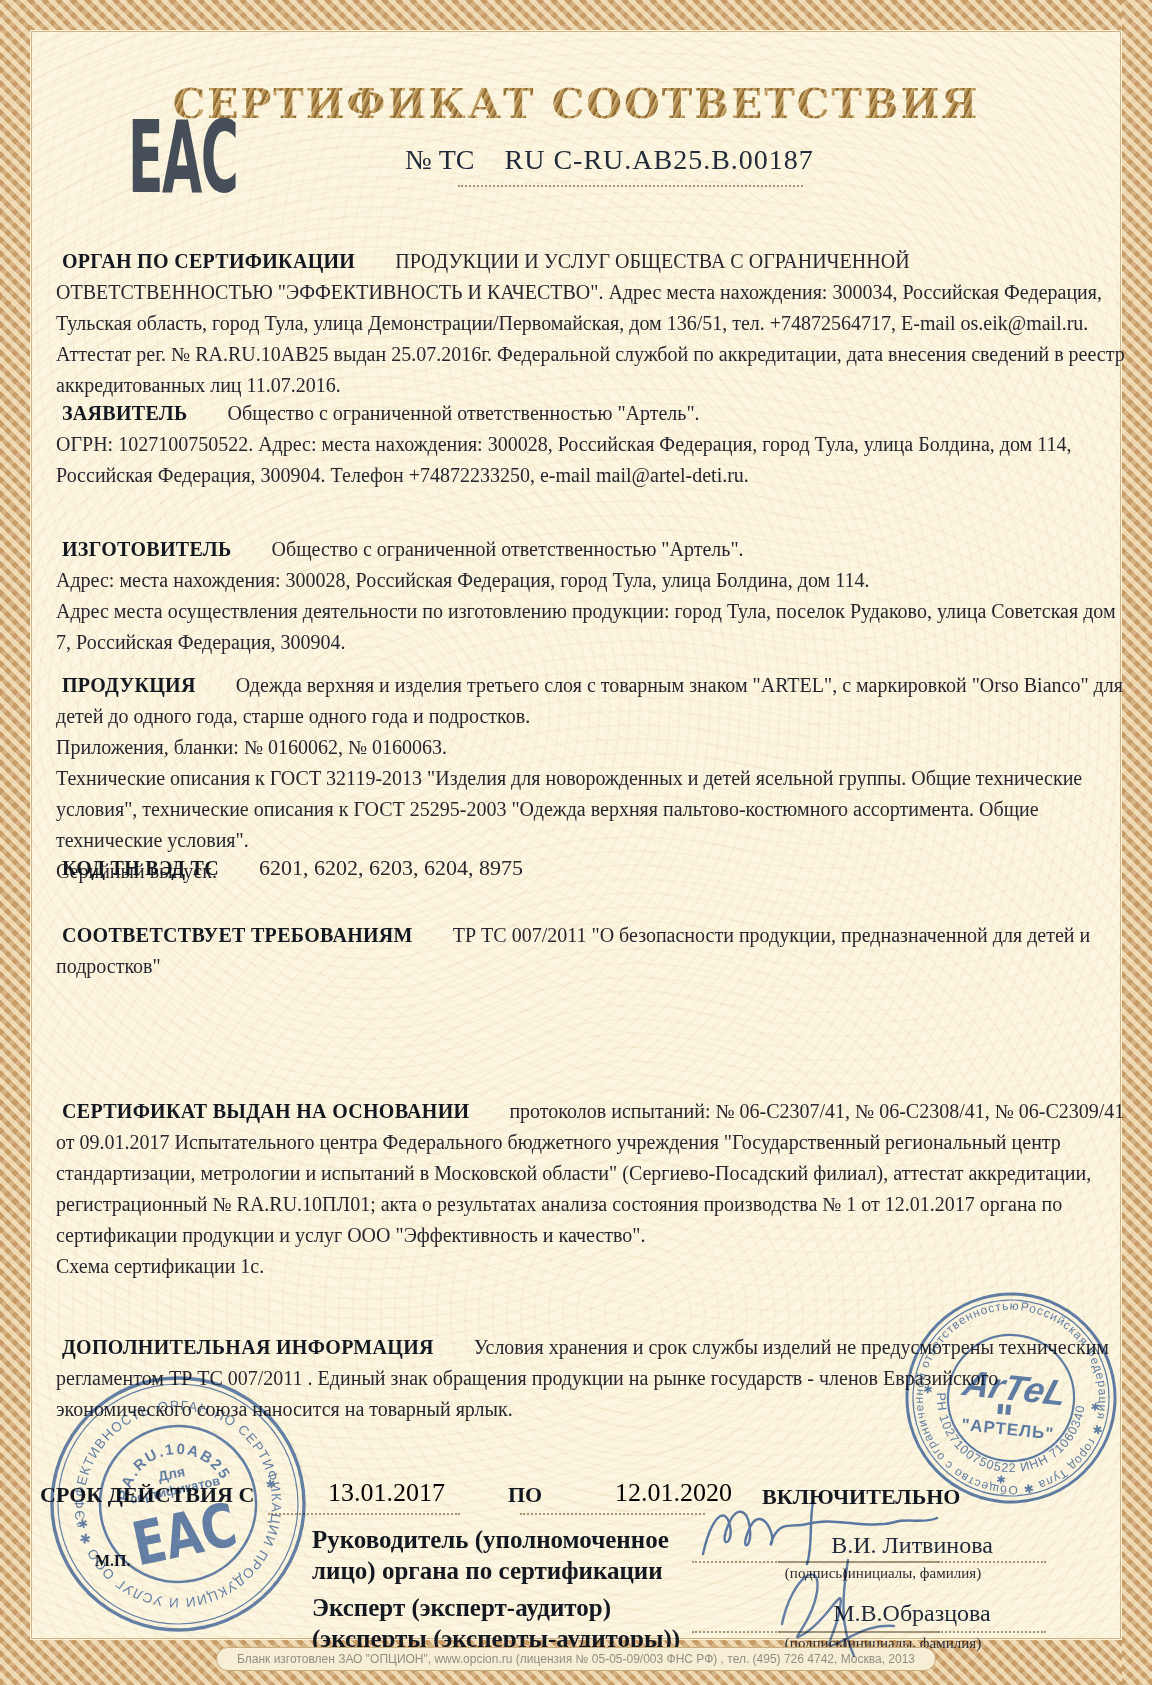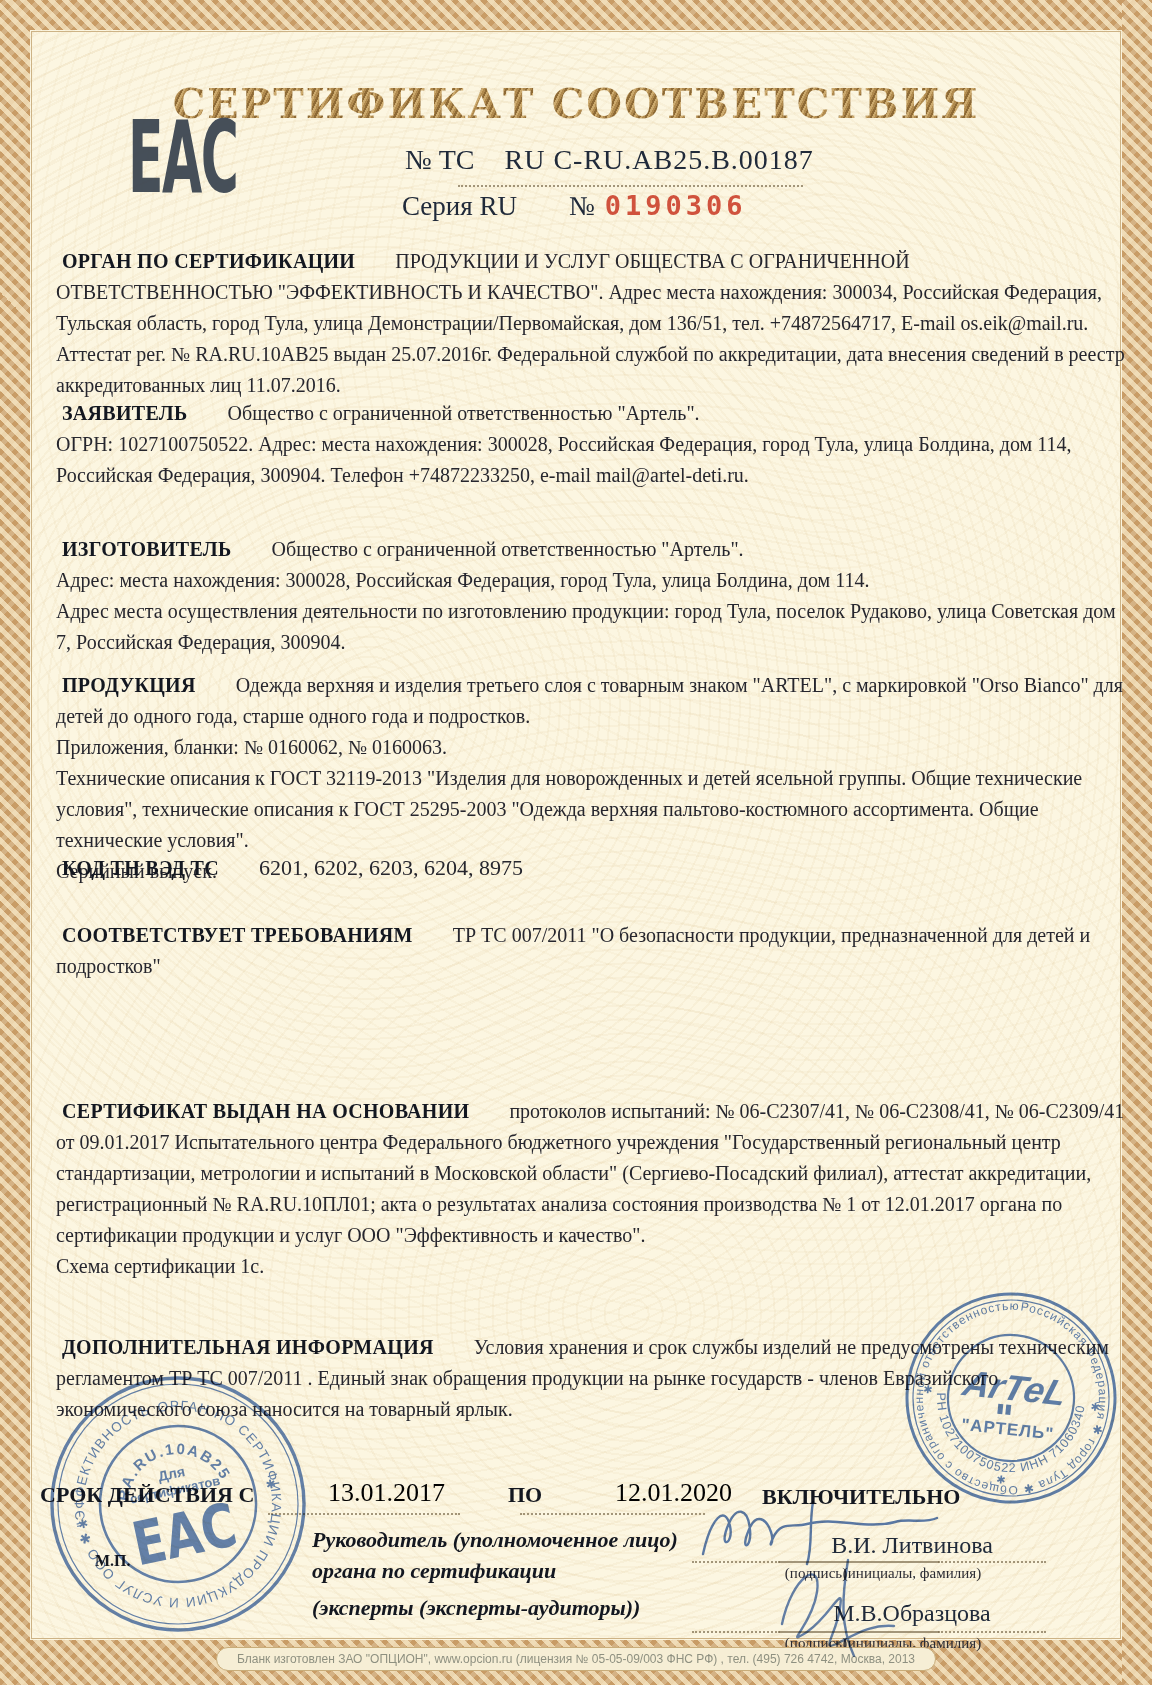--- a/index.html
+++ b/index.html
@@ -71,22 +71,22 @@
   .srok b{font-size:22px;color:#131720;}
   .srok .lab{position:absolute;left:0;top:0;}
   .srok .d1{position:absolute;left:288px;top:-4px;font-size:26px;}
   .srok .po{position:absolute;left:468px;top:0;}
   .srok .d2{position:absolute;left:575px;top:-4px;font-size:26px;}
   .srok .incl{position:absolute;left:722px;top:2px;}
   .dotline{position:absolute;z-index:2;border-top:2px dotted rgba(125,110,80,.7);height:0;}
 
   .mp{position:absolute;z-index:2;left:95px;top:1552px;font-weight:700;font-size:16px;color:#131720;}
 
-  .role{position:absolute;z-index:2;left:312px;width:390px;font-weight:700;font-size:22px;
-    line-height:31px;color:#131720;font-style:italic;}
+  .role{position:absolute;z-index:2;left:312px;width:390px;font-weight:700;font-size:25px;
+    line-height:31px;color:#131720;}
   .sig-caption{position:absolute;z-index:2;text-align:center;font-size:15px;color:#2b2b33;}
   .name{position:absolute;z-index:2;text-align:center;font-size:24px;color:#202a3a;}
 
   .footer-pill{position:absolute;z-index:3;left:50%;transform:translateX(-50%);top:1647px;
     padding:4px 20px;border:1px solid #c8ac79;border-radius:15px;background:#f6eed5;
     font-family:"Liberation Sans",sans-serif;font-size:12px;color:#8e9080;white-space:nowrap;}
 
   .stamp{position:absolute;z-index:5;mix-blend-mode:multiply;}
   .sig{position:absolute;z-index:6;mix-blend-mode:multiply;}
 </style>
@@ -104,23 +104,20 @@
 
   <div class="title">СЕРТИФИКАТ СООТВЕТСТВИЯ</div>
 
   <div class="eac-mark">ЕАС</div>
 
   <div class="certno">
     <span>№ ТС</span><span class="val">RU C-RU.АВ25.В.00187</span>
   </div>
   <div class="certno-line"></div>
 
-  <div class="series">
-    <span>Серия RU</span><span class="nsign">№</span><span class="snum">0190306</span>
-  </div>
 
   <div class="sec" style="top:246px">
     <b>ОРГАН ПО СЕРТИФИКАЦИИ</b><span class="gap">ПРОДУКЦИИ И УСЛУГ ОБЩЕСТВА С ОГРАНИЧЕННОЙ</span> <span>ОТВЕТСТВЕННОСТЬЮ "ЭФФЕКТИВНОСТЬ И КАЧЕСТВО". Адрес места нахождения: 300034, Российская Федерация, Тульская область, город Тула, улица Демонстрации/Первомайская, дом 136/51, тел. +74872564717, E-mail os.eik@mail.ru. Аттестат рег. № RA.RU.10АВ25 выдан 25.07.2016г. Федеральной службой по аккредитации, дата внесения сведений в реестр аккредитованных лиц 11.07.2016.</span>
   </div>
 
   <div class="sec" style="top:398px">
     <b>ЗАЯВИТЕЛЬ</b><span class="gap">Общество с ограниченной ответственностью "Артель".</span>
     <div class="ln">ОГРН: 1027100750522. Адрес: места нахождения: 300028, Российская Федерация, город Тула, улица Болдина, дом 114, Российская Федерация, 300904. Телефон +74872233250, e-mail mail@artel-deti.ru.</div>
   </div>
 
@@ -167,20 +164,21 @@
   <div class="mp">М.П.</div>
 
   <div class="role" style="top:1524px">Руководитель (уполномоченное лицо) органа по сертификации</div>
   <div class="dotline" style="left:692px;top:1561px;width:248px"></div>
   <div class="sig-caption" style="left:692px;top:1565px;width:248px">(подпись)</div>
   <div class="name" style="left:778px;top:1532px;width:268px">В.И. Литвинова</div>
   <div class="dotline" style="left:778px;top:1561px;width:268px"></div>
   <div class="sig-caption" style="left:778px;top:1565px;width:268px">(инициалы, фамилия)</div>
 
   <div class="role" style="top:1592px">
+    <div>Эксперт (эксперт-аудитор)</div>
     <div>(эксперты (эксперты-аудиторы))</div>
   </div>
   <div class="dotline" style="left:692px;top:1631px;width:248px"></div>
   <div class="sig-caption" style="left:692px;top:1635px;width:248px">(подпись)</div>
   <div class="name" style="left:778px;top:1600px;width:268px">М.В.Образцова</div>
   <div class="dotline" style="left:778px;top:1631px;width:268px"></div>
   <div class="sig-caption" style="left:778px;top:1635px;width:268px">(инициалы, фамилия)</div>
 
   <svg class="stamp" style="left:40px;top:1366px;transform:rotate(-12deg);opacity:.88" width="276" height="276" viewBox="0 0 276 276">
     <defs>

